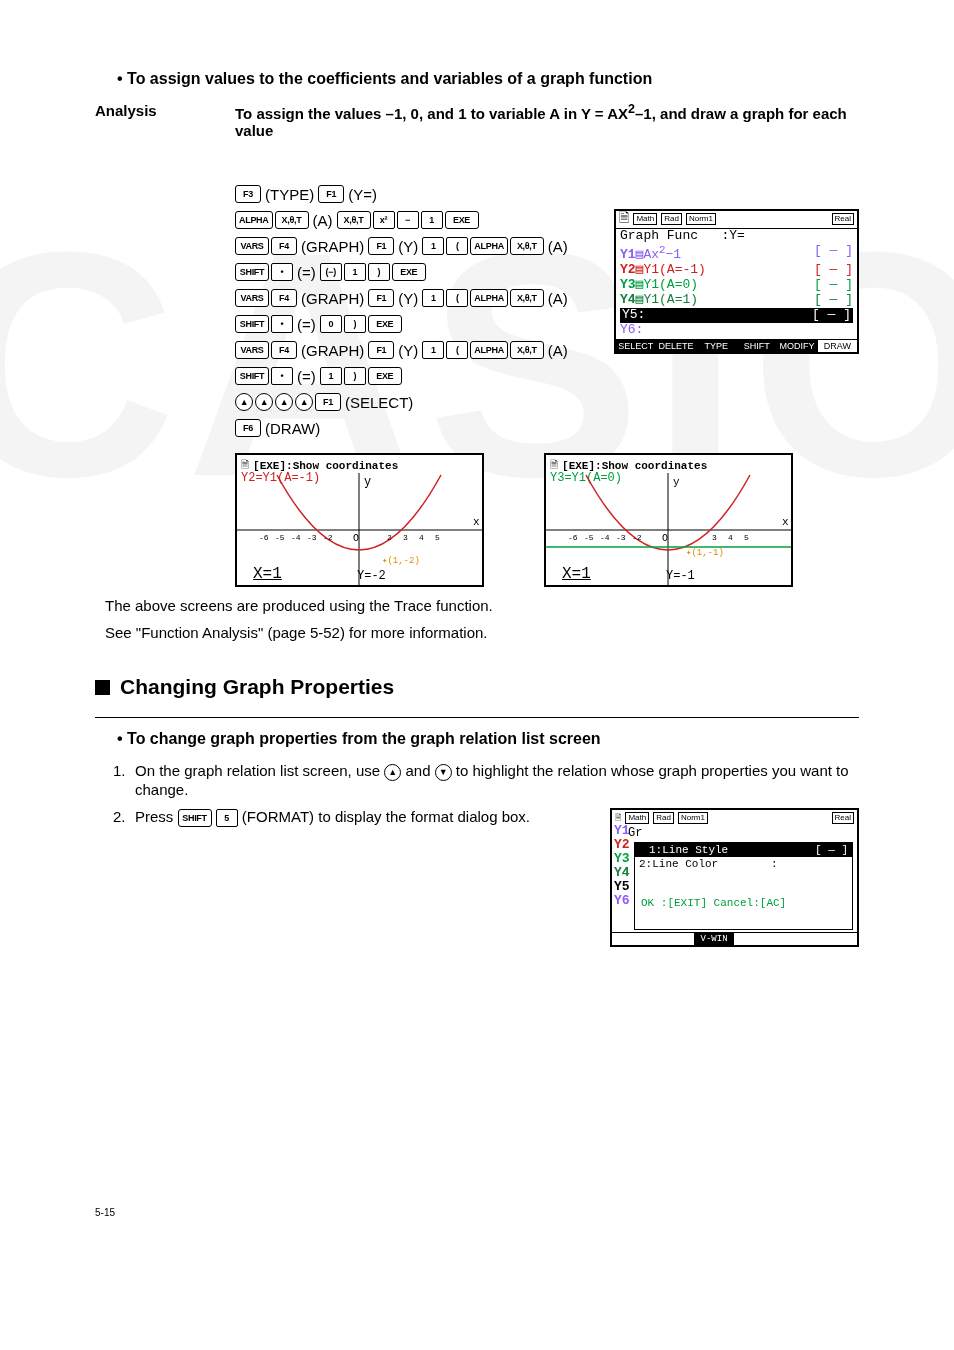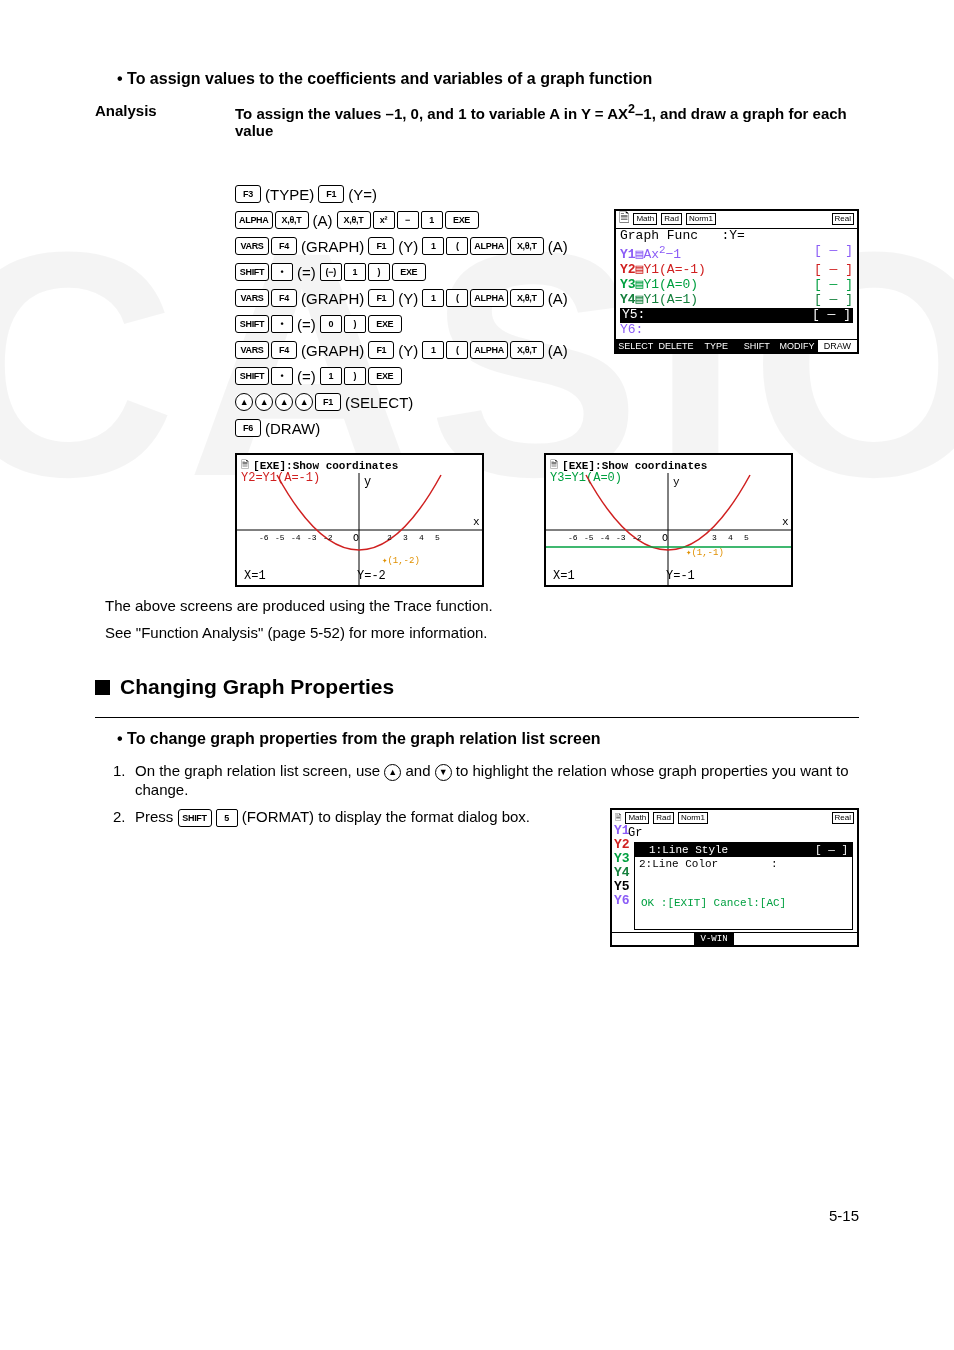--- a/index.html
+++ b/index.html
@@ -114,38 +114,38 @@
     font-size: 11px;
     overflow: hidden;
   }
   .graph-top {
     position:absolute; top:2px; left:4px; right:4px;
     display:flex; align-items:center; gap:4px;
     font-size:10px;
   }
   .graph-top .exe { font-weight:bold; font-size:11px; }
   .graph-eq { position:absolute; top:16px; left:4px; font-size:12px; }
-  .xbot { position:absolute; bottom:2px; left:7px; font-size:12px; }
+  .xbot { position:absolute; bottom:2px; left:16px; font-size:16px;text-decoration:underline; }
   .ybot { position:absolute; bottom:2px; left:120px; font-size:12px; }
   .axis-y { font-size:12px; }
   .note { margin: 10px 0 4px 10px; font-size: 15px; }
   .hr { border:none; border-top: 2px solid #000; margin: 30px 0 14px 0; }
   .hr.thin { border-top: 1px solid #000; margin: 18px 0 12px 0; }
   .section-head { display:flex; align-items:center; gap:10px; font-size:21px; font-weight:bold; margin: 34px 0 0 0; }
   .section-head::before { content:""; display:inline-block; width:15px; height:15px; background:#000; }
   .steps { margin-left: 18px; }
   .step-row { display:flex; margin-bottom:10px; align-items:flex-start; }
   .step-num { width: 22px; flex:none; }
   .step-txt { flex:1; }
   .inline-key {
     display:inline-flex; align-items:center; justify-content:center;
     border:1px solid #000; border-radius:50%;
     width:15px; height:15px; font-size:9px; vertical-align:middle;
   }
-  .page-num { text-align:right; margin-top: 260px; font-size:15px; }
+  .page-num { text-align:left; margin-top: 260px; font-size:10px; }
   .format-screen {
     width: 245px;
     border: 2px solid #000;
     background:#fff;
     font-family: "Courier New", monospace;
     font-size: 12px;
     position: relative;
     float: right;
     margin-left: 10px;
   }

